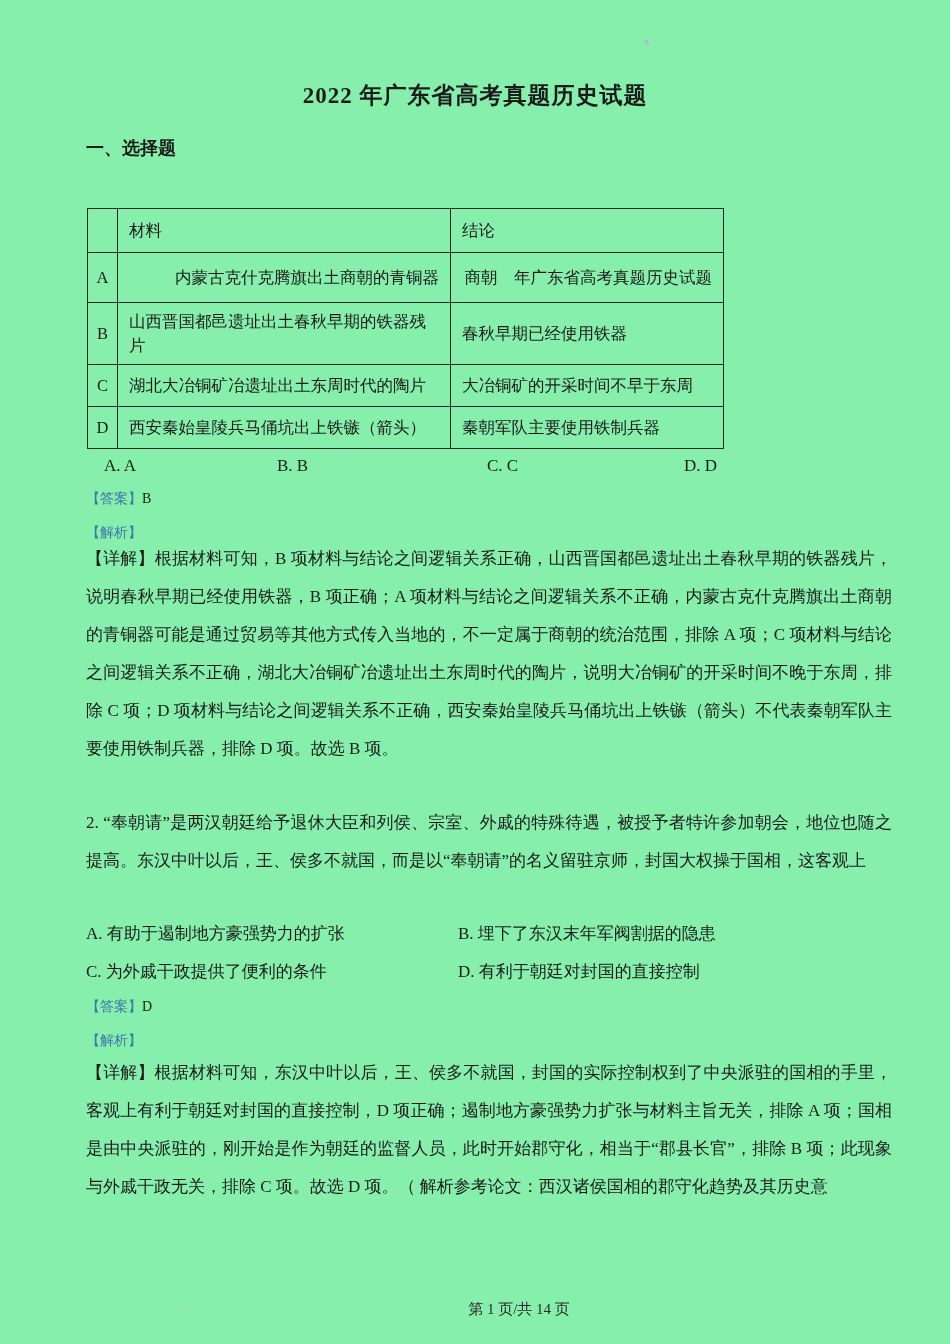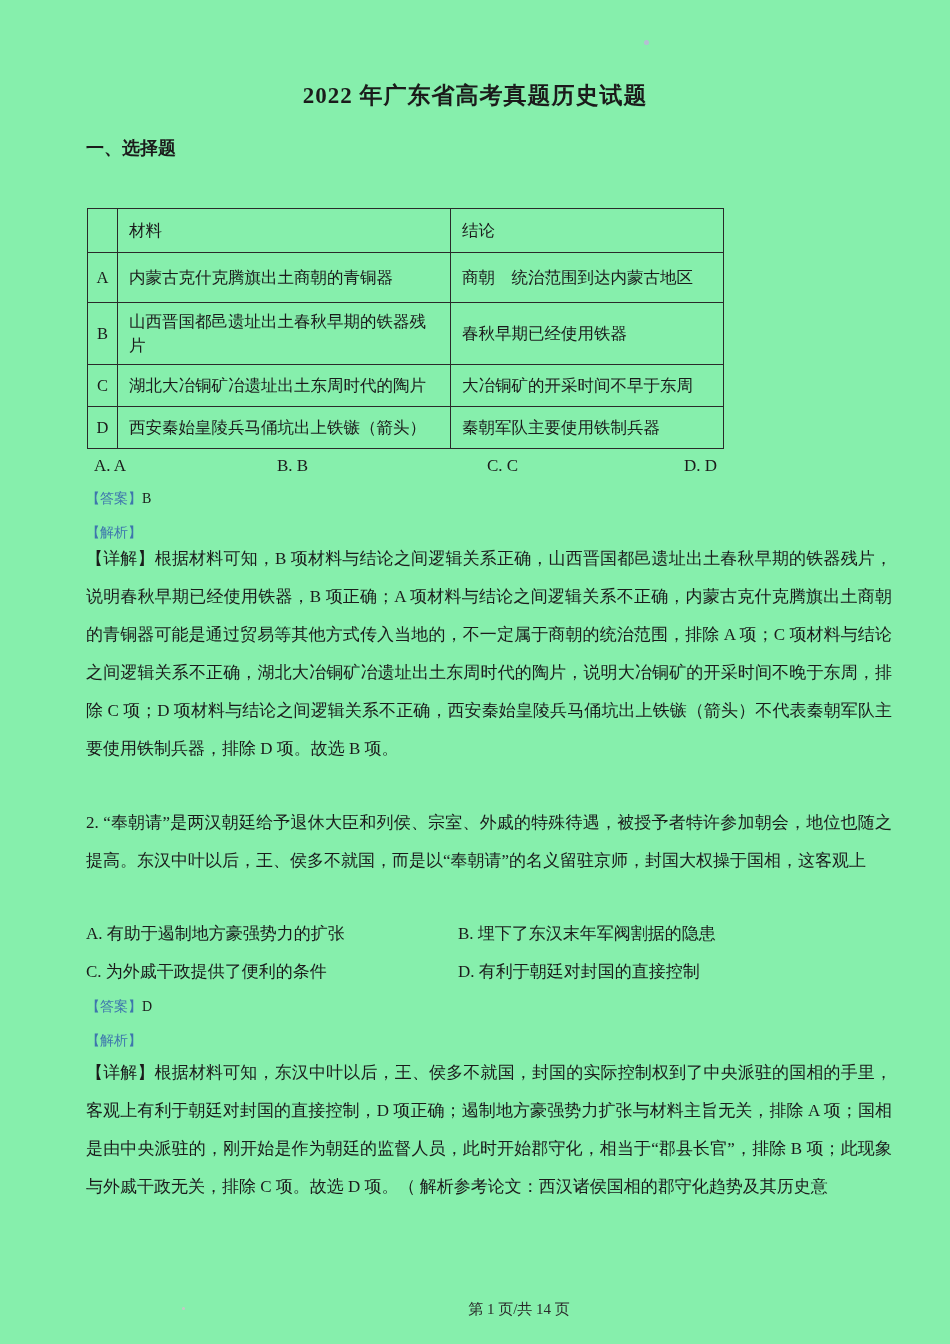--- a/index.html
+++ b/index.html
@@ -51,33 +51,33 @@
   table.material-table td {
     border: 1.8px solid #2a2a2a;
     vertical-align: middle;
     padding: 6px 11px;
     line-height: 24px;
   }
   table.material-table td.c-key { width: 30px; text-align: center; padding: 6px 2px; }
   table.material-table td.c-mat { width: 333px; }
   table.material-table td.c-con { width: 273px; }
   tr.r-head td { height: 44px; }
-  tr.r-a td { height: 50px; }
+  tr.r-a td { height: 50px; text-align: right; }
   tr.r-b td { height: 62px; }
   tr.r-c td { height: 42px; }
   tr.r-d td { height: 42px; }
 
   .q1-options {
     position: absolute;
     top: 452px; left: 86px;
     width: 806px; height: 28px;
     font-size: 17px; line-height: 28px;
   }
   .q1-options .opt { position: absolute; top: 0; white-space: nowrap; }
-  .q1-options .opt-0 { left: 8px; text-align: center; }
+  .q1-options .opt-0 { left: 18px; text-align: center; }
   .q1-options .opt-1 { left: 191px; }
   .q1-options .opt-2 { left: 401px; }
   .q1-options .opt-3 { left: 598px; }
 
   .q2-options {
     position: absolute;
     top: 915px; left: 86px;
     width: 806px;
     display: grid;
     grid-template-columns: 372px 1fr;
@@ -129,21 +129,21 @@
   <table class="material-table">
     <tbody>
         <tr class="r-head">
       <td class="c-key"></td>
       <td class="c-mat">材料</td>
       <td class="c-con">结论</td>
     </tr>
     <tr class="r-a">
       <td class="c-key">A</td>
       <td class="c-mat">内蒙古克什克腾旗出土商朝的青铜器</td>
-      <td class="c-con">商朝　统治范围到达内蒙古地区</td>
+      <td class="c-con">商朝　年广东省高考真题历史试题</td>
     </tr>
     <tr class="r-b">
       <td class="c-key">B</td>
       <td class="c-mat">山西晋国都邑遗址出土春秋早期的铁器残片</td>
       <td class="c-con">春秋早期已经使用铁器</td>
     </tr>
     <tr class="r-c">
       <td class="c-key">C</td>
       <td class="c-mat">湖北大冶铜矿冶遗址出土东周时代的陶片</td>
       <td class="c-con">大冶铜矿的开采时间不早于东周</td>

